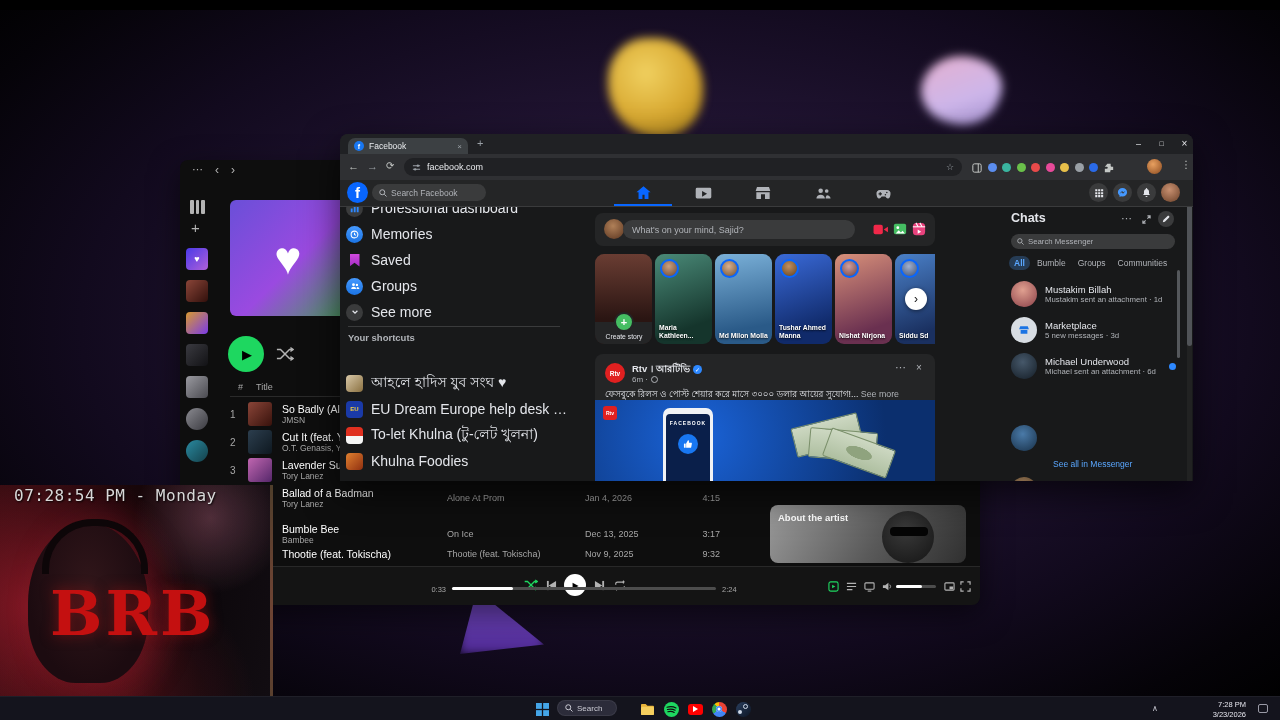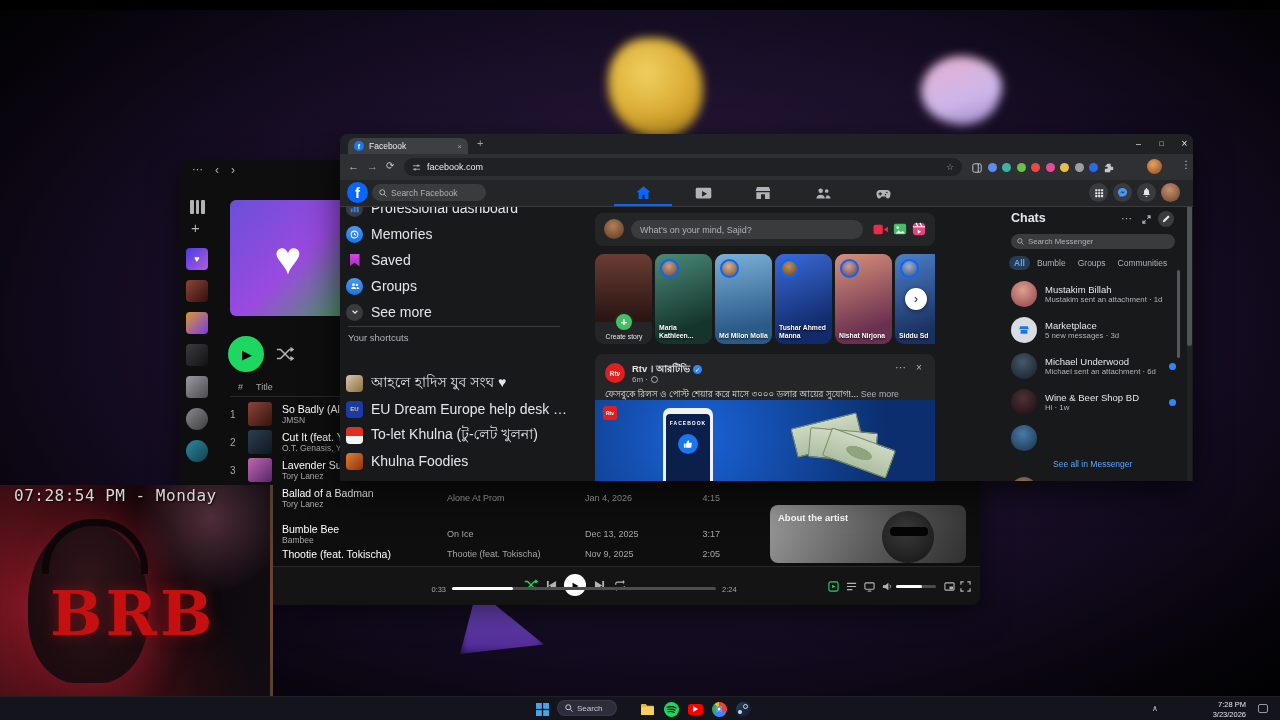--- a/index.html
+++ b/index.html
@@ -162,21 +162,21 @@
     </div>
     <div class="sp-row" style="top:380px">
       <span class="sp-num"></span>
       <span class="sp-thumb" style="background:linear-gradient(135deg,#d05a8a,#5a1c38)"></span>
       <span class="sp-tt">
           <span class="sp-title ell" style="display:block">Thootie (feat. Tokischa)</span>
           <span class="sp-artist ell" style="display:block"></span>
         </span>
       <span class="sp-album ell">Thootie (feat. Tokischa)</span>
       <span class="sp-date">Nov 9, 2025</span>
-      <span class="sp-dur">2:05</span>
+      <span class="sp-dur">9:32</span>
     </div>
 
     <div class="abs" style="left:590px;top:345px;width:196px;height:58px;border-radius:8px;overflow:hidden;background:linear-gradient(120deg,#9a9a9a,#5a5a5a 55%,#303030)">
       <div class="abs" style="left:112px;top:6px;width:52px;height:52px;border-radius:50%;background:radial-gradient(circle at 45% 35%,#3a3a3a,#141414)"></div>
       <div class="abs" style="left:120px;top:22px;width:38px;height:9px;border-radius:4px;background:#050505"></div>
       <div class="abs" style="left:8px;top:7px;font-size:9.5px;font-weight:700;color:#fff">About the artist</div>
     </div>
 
     <div class="abs" style="left:0;top:406px;width:800px;height:38px;background:#141414;border-top:1px solid #282828;border-radius:0 0 8px 8px">
       <svg class="abs" style="left:344px;top:12px" width="14" height="12" viewBox="0 0 20 16" fill="none" stroke="#1ed760" stroke-width="1.8">
@@ -315,41 +315,41 @@
       </div>
       <div class="side-row" style="top:120px;height:24px">
         <span class="side-ic" style="background:#3a3b3c">
             <svg width="8" height="8" viewBox="0 0 10 10" fill="none" stroke="#e4e6eb" stroke-width="1.6">
               <path d="M2 3.5l3 3 3-3"></path>
             </svg>
           </span>
         <span class="side-label ell">See more</span>
       </div>
       <div class="abs" style="left:8px;top:146px;width:212px;height:1px;background:#3a3b3c"></div>
-      <div class="abs" style="left:8px;top:152px;font-size:9.5px;font-weight:400;color:#b0b3b8">Your shortcuts</div>
+      <div class="abs" style="left:8px;top:152px;font-size:9.5px;font-weight:700;color:#b0b3b8">Your shortcuts</div>
       <div class="side-row" style="top:191px;height:24px">
         <span class="side-th" style="background:linear-gradient(135deg,#d8c8a8,#8a7040)"></span>
         <span class="side-label ell">আহলে হাদিস যুব সংঘ ♥</span>
       </div>
       <div class="side-row" style="top:217px;height:24px">
         <span class="side-th" style="background:#1a3aa8;color:#f4d03f;font-size:6px;font-weight:700">EU</span>
         <span class="side-label ell">EU Dream Europe help desk BD</span>
       </div>
       <div class="side-row" style="top:269px;height:24px">
         <span class="side-th" style="background:linear-gradient(135deg,#e08030,#903010)"></span>
         <span class="side-label ell">Khulna Foodies</span>
       </div>
       <div class="side-row" style="top:243px;height:24px">
         <span class="side-th" style="background:linear-gradient(180deg,#e03020 55%,#f5f5f5 55%)"></span>
         <span class="side-label ell">To-let Khulna (টু-লেট খুলনা)</span>
       </div>
 
       <div class="abs" style="left:255px;top:33px;width:340px;height:33px;background:#242526;border-radius:8px">
         <div class="abs" style="left:9px;top:6px;width:20px;height:20px;border-radius:50%;background:radial-gradient(circle at 45% 35%,#b08058,#5a3520)"></div>
-        <div class="abs" style="left:36px;top:7px;width:232px;height:19px;border-radius:10px;background:#3a3b3c;display:flex;align-items:center;padding:0 9px;box-sizing:border-box">
+        <div class="abs" style="left:28px;top:7px;width:232px;height:19px;border-radius:10px;background:#3a3b3c;display:flex;align-items:center;padding:0 9px;box-sizing:border-box">
           <span class="ell" style="font-size:9px;color:#b0b3b8">What's on your mind, Sajid?</span>
         </div>
         <svg class="abs" style="left:278px;top:10px" width="15" height="13" viewBox="0 0 16 14">
             <rect x="0.5" y="2" width="10" height="10" rx="2" fill="#f02849"></rect>
             <path d="M11.5 7l4.5-3v6z" fill="#f02849"></path>
           </svg>
         <svg class="abs" style="left:298px;top:9px" width="14" height="14" viewBox="0 0 16 16">
             <rect x="1" y="2" width="14" height="12" rx="2" fill="#45bd62"></rect>
             <circle cx="5.5" cy="6.5" r="1.6" fill="#fff"></circle>
             <path d="M3 13l3.5-3.5 2.5 2.5 2-2 2.5 3H3z" fill="#fff"></path>
@@ -471,28 +471,20 @@
           </span>
         </div>
         <div class="chat-row" style="top:140px">
           <span class="chat-av" style="background:radial-gradient(circle at 45% 35%,#46586a,#141d26)"></span>
           <span style="flex:1;min-width:0">
             <span class="chat-name ell" style="display:block">Michael Underwood</span>
             <span class="chat-prev ell" style="display:block">Michael sent an attachment · 6d</span>
           </span>
           <span style="width:7px;height:7px;border-radius:50%;background:#2d88ff;flex:none;margin-right:5px"></span>
         </div>
-        <div class="chat-row" style="top:176px">
-          <span class="chat-av" style="background:radial-gradient(circle at 45% 35%,#503038,#160d12)"></span>
-          <span style="flex:1;min-width:0">
-            <span class="chat-name ell" style="display:block">Wine &amp; Beer Shop BD</span>
-            <span class="chat-prev ell" style="display:block">Hi · 1w</span>
-          </span>
-          <span style="width:7px;height:7px;border-radius:50%;background:#2d88ff;flex:none;margin-right:5px"></span>
-        </div>
         <div class="chat-row" style="top:212px">
           <span class="chat-av" style="background:radial-gradient(circle at 45% 35%,#4a7aa8,#183048)"></span>
         </div>
         <div class="abs" style="left:48px;top:251px;font-size:8.5px;color:#5aa7ff">See all in Messenger</div>
         <div class="chat-row" style="top:264px">
           <span class="chat-av" style="background:radial-gradient(circle at 45% 35%,#9a7a58,#4a3520)"></span>
 
         </div>
         <div class="abs" style="left:172px;top:62px;width:3px;height:88px;background:#55585c;border-radius:2px"></div>
       </div>

